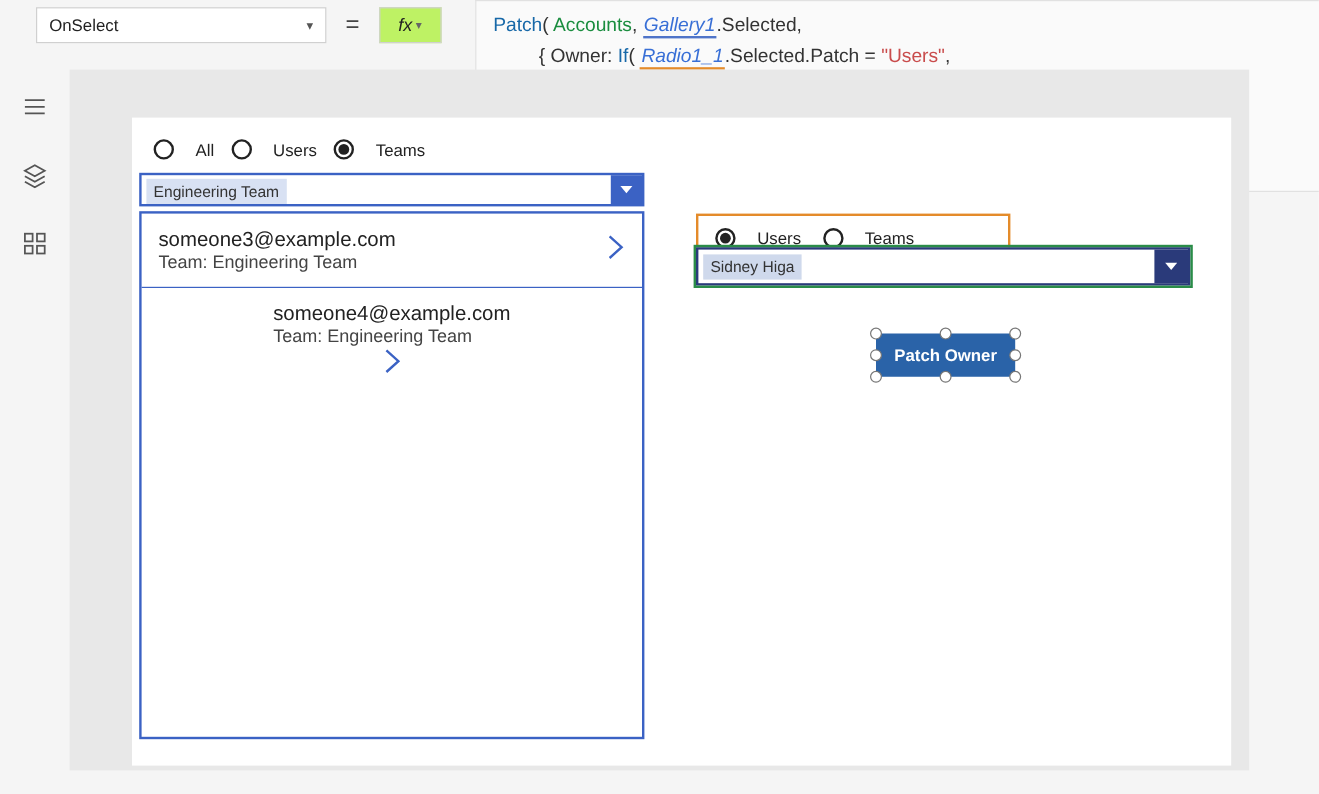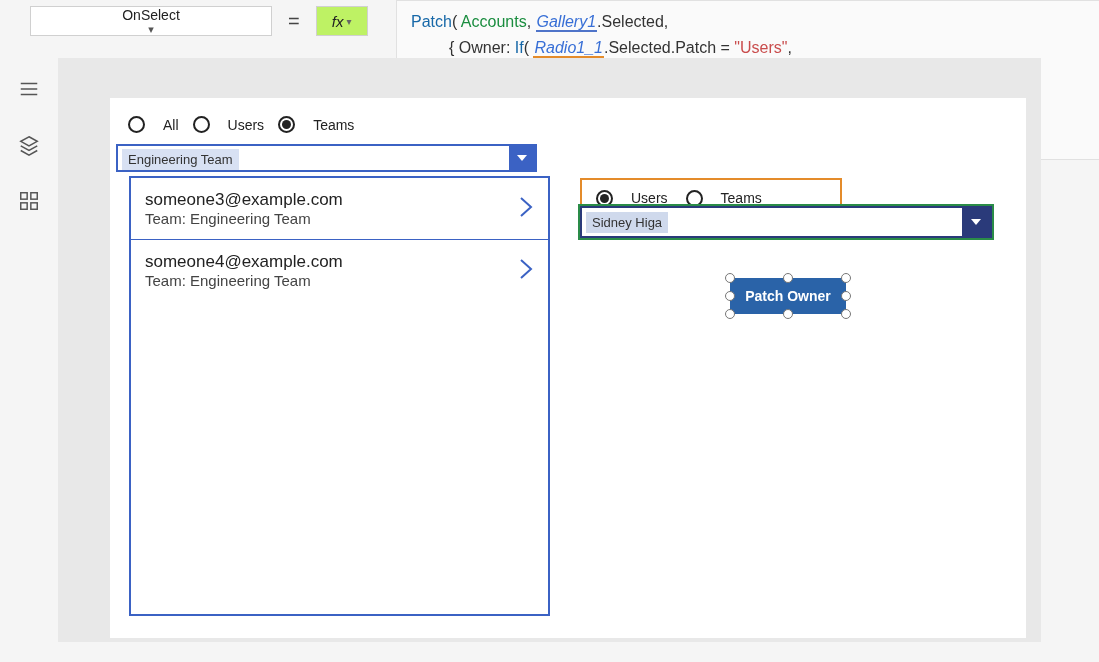--- a/index.html
+++ b/index.html
@@ -1,18 +1,18 @@
 <!DOCTYPE html>
 <html><head>
 <meta charset="utf-8">
 <style>
   * { box-sizing: border-box; font-family: "Segoe UI", Arial, sans-serif; }
   body { margin:0; width:1099px; height:662px; background:#f5f5f5; overflow:hidden; color:#222; }
   .top-row { position:absolute; top:6px; left:30px; display:flex; align-items:center; gap:10px; }
-  .prop-dd { width:242px; height:30px; background:#fff; border:1px solid #d0d0d0; display:flex; align-items:center; justify-content:space-between; padding:0 10px; font-size:14px;flex-direction:column; }
+  .prop-dd { width:242px; height:30px; background:#fff; border:1px solid #d0d0d0; display:flex; align-items:center; justify-content:space-between; padding:0 10px; font-size:14px; }
   .eq { font-size:20px; font-weight:300; color:#444; margin:0 6px; }
   .fx-box { width:52px; height:30px; border:1px solid #d0d0d0; background:#bef264; display:flex; align-items:center; justify-content:center; gap:3px; font-style:italic; font-size:15px; margin-right:6px; }
   .fx-box .chev { font-size:10px; color:#666; font-style:normal; }
 
   .formula-pane { position:absolute; top:0; left:396px; right:0; height:160px; background:#fafafa; border:1px solid #e1e1e1; border-right:none; padding:8px 14px 40px 14px; font-family:Consolas,"Courier New",monospace; font-size:16px; line-height:26px; }
   .tok-fn { color:#1768a8; }
   .tok-id { color:#1a8d3f; }
   .tok-it-bl { font-style:italic; color:#386fd6; border-bottom:2px solid #4f74c9; padding:0 1px; }
   .tok-it-or { font-style:italic; color:#386fd6; border-bottom:2px solid #e48b2a; padding:0 1px; }
   .tok-it-gr { font-style:italic; color:#386fd6; border-bottom:2px solid #5ba36c; padding:0 1px; }
@@ -37,23 +37,23 @@
   .radio { display:flex; align-items:center; gap:18px; font-size:14px; }
   .radio .circ { width:17px; height:17px; border:2px solid #222; border-radius:50%; display:flex; align-items:center; justify-content:center; }
   .radio .dot { width:9px; height:9px; border-radius:50%; background:#222; }
 
   .left-top-radios { position:absolute; top:18px; left:18px; }
   .combo1 { position:absolute; top:46px; left:6px; width:421px; height:28px; border:2px solid #3b62c4; display:flex; align-items:flex-end; background:#fff; }
   .combo1 .chip { background:#d8e1f3; font-size:13px; padding:3px 6px; margin-left:4px; color:#333; }
   .combo1 .dd { margin-left:auto; width:26px; height:100%; background:#3b62c4; display:flex; align-items:center; justify-content:center; }
   .dd svg { width:12px; height:12px; fill:#fff; }
 
-  .gallery { position:absolute; top:78px; left:6px; width:421px; height:440px; border:2px solid #3b62c4; background:#fff;margin-left:13px; }
+  .gallery { position:absolute; top:78px; left:6px; width:421px; height:440px; border:2px solid #3b62c4; background:#fff; }
   .g-item { border-bottom:1px solid #3b62c4; padding:12px 14px; display:flex; justify-content:space-between; align-items:center; }
-  .g-item:last-child { border-bottom:none; }
+  .g-item:last-child { border-bottom:none;flex-direction:column; }
   .g-title { font-size:17px; color:#222; }
   .g-sub { font-size:15px; color:#444; }
   .chev-r svg { width:16px; height:24px; stroke:#3b62c4; fill:none; stroke-width:2; }
 
   .right-radio-box { position:absolute; top:80px; left:470px; width:262px; height:40px; border:2px solid #e48b2a; display:flex; align-items:center; gap:18px; padding-left:14px; background:#fff; }
   .combo-green { position:absolute; top:108px; left:470px; width:412px; height:32px; outline:2px solid #2a8c48; display:flex; align-items:center; background:#fff; border:2px solid #2a3a7a; }
   .combo-green .chip { background:#cfd9ec; font-size:13px; padding:3px 6px; margin-left:4px; color:#333; }
   .combo-green .dd { margin-left:auto; width:28px; height:100%; background:#2a3a7a; display:flex; align-items:center; justify-content:center; }
 
   .patch-btn-wrap { position:absolute; top:180px; left:620px; width:116px; height:36px; }

